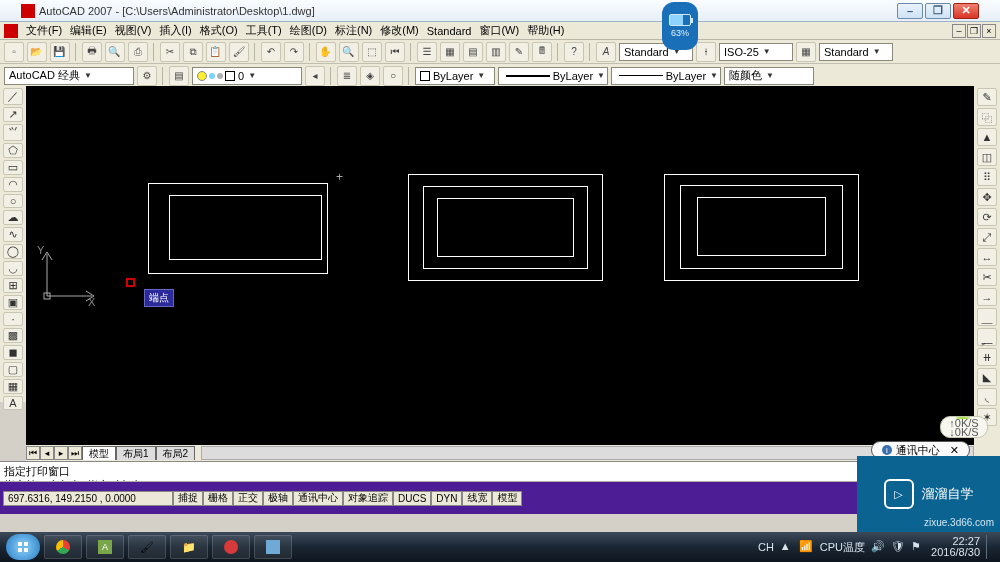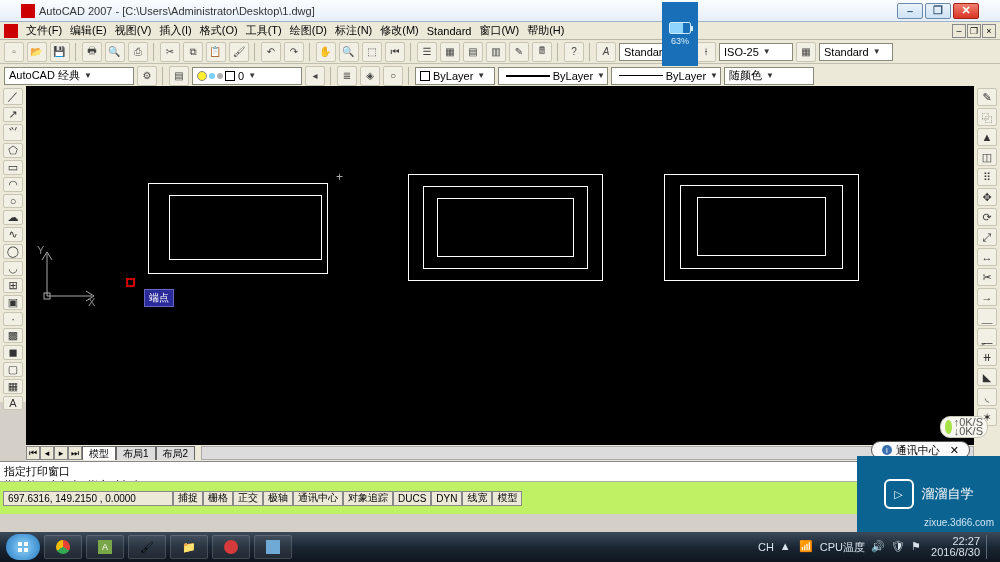--- a/index.html
+++ b/index.html
@@ -54,21 +54,21 @@
 .ucs-y { position:absolute; left:46px; top:248px; color:#888; font-size:11px; }
 .ucs-x { position:absolute; left:88px; top:298px; color:#888; font-size:11px; }
 .cross { position:absolute; color:#aaa; font-size:12px; }
 .pick-box { position:absolute; width:9px; height:9px; border:2px solid #c00; background:#000; }
 .tooltip { position:absolute; background:#2a2a9a; color:#fff; padding:1px 4px; font-size:10px; border:1px solid #6666c0; }
 
 
 .cmdwin { position:absolute; left:0; right:0; bottom:66px; height:35px; background:#fff; border:1px solid #888;border-left:none;border-right:none; padding:2px 4px; font-size:11px; line-height:14px; }
 
 
-.cad-status { position:absolute; left:0; right:0; bottom:48px; height:24px; background:#bef264; border-top:1px solid #b0b0a0; display:flex; align-items:center; padding:16px 3px; gap:0; }
+.cad-status { position:absolute; left:0; right:0; bottom:48px; height:24px; background:#4c1d95; border-top:1px solid #b0b0a0; display:flex; align-items:center; padding:16px 3px; gap:0; }
 .cad-status .cell { height:15px; border:1px solid #888; padding:0 4px; display:flex;align-items:center; background:#ece9d8; font-size:10px; }
 .cad-status .coord { width:170px; justify-content:flex-start; }
 .cad-status .spacer { flex:1; }
 .notif-pill { position:absolute; right:30px; bottom:103px; height:18px; background:#fafafa; border:1px solid #555; border-radius:9px; padding:0 10px; display:flex; align-items:center; gap:4px; font-size:10px; }
 .notif-pill .i { width:10px;height:10px;border-radius:50%;background:#3a6fb0;color:#fff;font-size:8px;display:flex;align-items:center;justify-content:center; }
 
 
 .taskbar { position:absolute; left:0; right:0; bottom:0; height:30px; background:linear-gradient(#3c4a5a,#1a2633,#0e161f); display:flex; align-items:center; padding:0 6px; gap:4px; }
 .startbtn { width:34px; height:26px; border-radius:15px; background:radial-gradient(circle,#8ad0ff,#2a7dc0); display:flex;align-items:center;justify-content:center; }
 .task-icon { width:38px; height:24px; background:rgba(255,255,255,.07); border:1px solid rgba(255,255,255,.15); border-radius:2px; display:flex;align-items:center;justify-content:center; }
@@ -76,28 +76,28 @@
 .tray .clock { text-align:right; line-height:11px; }
 .tray .ic { width:14px;height:14px; }
 
 
 .brand { position:absolute; right:0; bottom:30px; width:143px; height:76px; background:#0b6391; color:#fff; display:flex; align-items:center; justify-content:center; flex-direction:row; gap:8px; }
 .brand .play { width:30px;height:30px;border:2px solid #fff;border-radius:6px;display:flex;align-items:center;justify-content:center; }
 .brand .txt { font-size:13px; }
 .brand .sub { position:absolute; bottom:4px; right:6px; font-size:10px; color:#cde4f1; }
 
 
-.netspd { position:absolute; right:12px; top:416px; width:48px; height:22px; background:#f7f7ef; border:1px solid #c5c5b5; border-radius:10px; display:flex; align-items:center; padding:0 4px; font-size:8px; color:#555; }
+.netspd { position:absolute; right:12px; top:416px; width:48px; height:22px; background:#f7f7ef; border:1px solid #c5c5b5; border-radius:10px; display:flex; align-items:center; padding:0 4px; font-size:8px; color:#555;flex-direction:column; }
 .netspd .g { width:14px;height:14px;border-radius:50%;background:#a7e245;margin-right:2px; }
 
 
 .cputemp { position:absolute; right:0; top:458px; width:38px; height:28px; background:#2a2a2a; color:#8de05a; font-size:9px; text-align:center; padding-top:1px; border-top-left-radius:4px;border-bottom-left-radius:4px; }
 
 
-.phone { position:absolute; left:662px; top:2px; width:36px; height:64px; background:#1a70b8; border-radius:0; display:flex;flex-direction:column;align-items:center;justify-content:center; color:#dff0fb; }
+.phone { position:absolute; left:662px; top:2px; width:36px; height:48px; background:#1a70b8; border-radius:12px; display:flex;flex-direction:column;align-items:center;justify-content:center; color:#dff0fb; }
 .phone .bat { width:22px;height:12px;border:1px solid #cfe8fa;border-radius:2px;position:relative;margin-bottom:2px; }
 .phone .bat::after{content:"";position:absolute;right:-3px;top:3px;width:2px;height:5px;background:#cfe8fa;}
 .phone .bat .fill{width:63%;height:100%;background:#8fd3ff;}
 .phone .pct{font-size:9px;}
 </style>
 </head>
 <body>
 
 <div class="titlebar">
   <div class="icon"></div>

